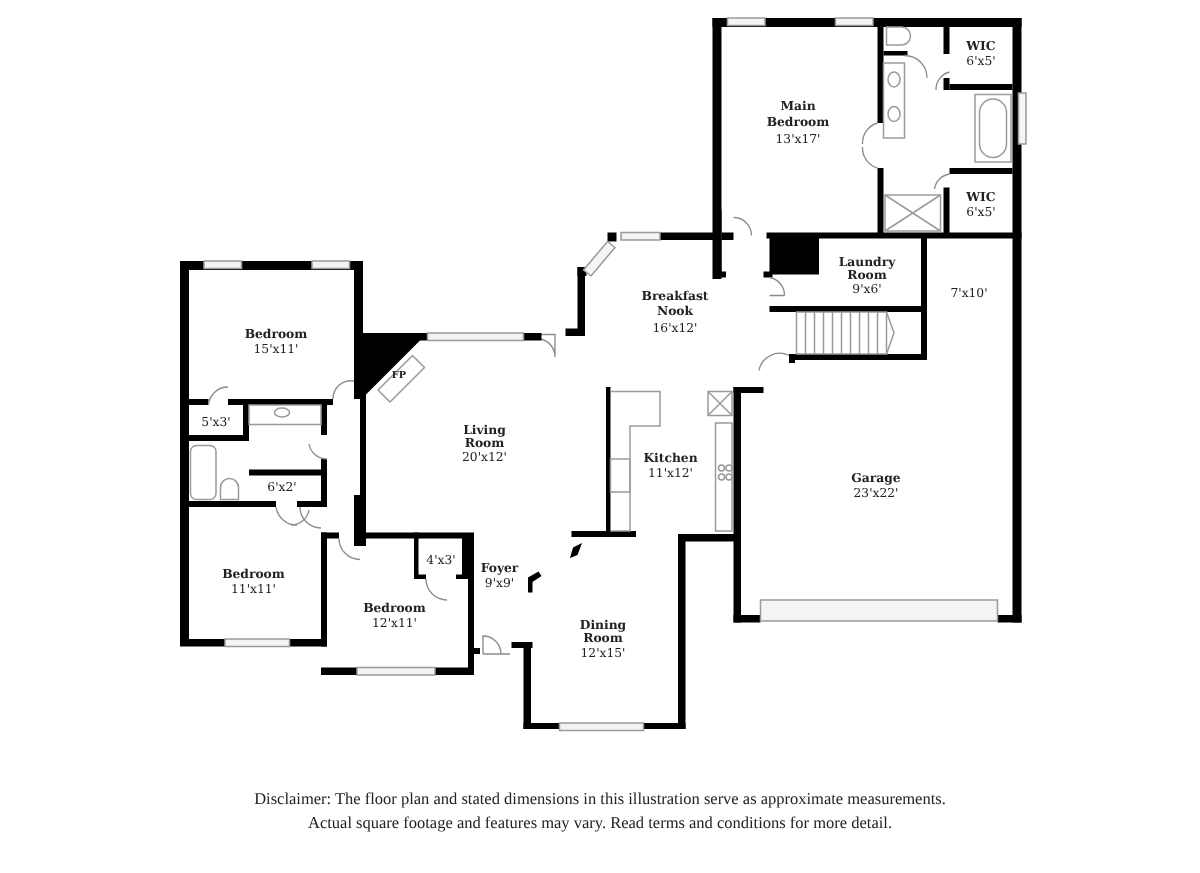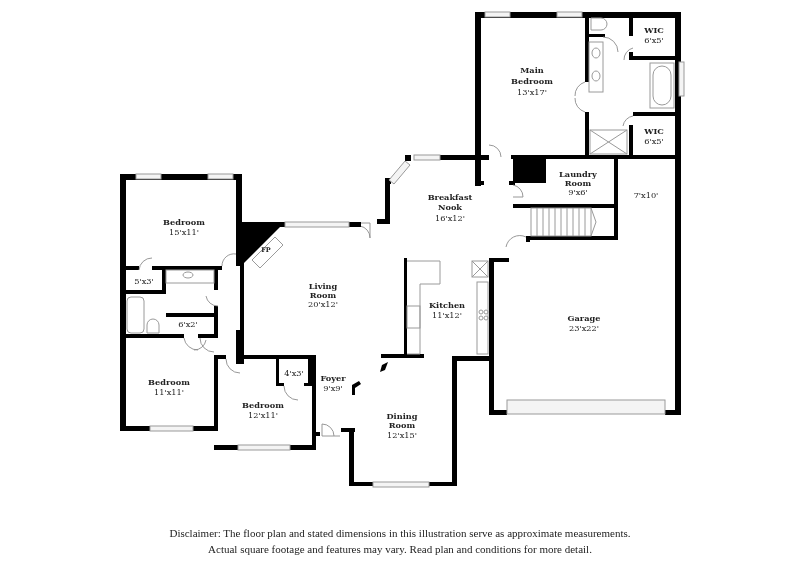--- a/index.html
+++ b/index.html
@@ -226,14 +226,14 @@
   <path class="door" d="M322 436 h18 M322 436 v-12 a12 12 0 0 1 12 12"></path>
   <text class="lbl" x="333" y="381">Foyer</text>
   <text class="dim" x="333" y="391">9'x9'</text>
   <text class="lbl" x="402" y="419">Dining</text>
   <text class="lbl" x="402" y="428">Room</text>
   <text class="dim" x="402" y="438">12'x15'</text>
 </svg>
 
 <div class="disclaimer">
   <div>Disclaimer: The floor plan and stated dimensions in this illustration serve as approximate measurements.</div>
-  <div>Actual square footage and features may vary. Read plan and conditions for more detail.</div>
+  <div>Actual square footage and features may vary. Read terms and conditions for more detail.</div>
 </div>
 
 </body></html>

